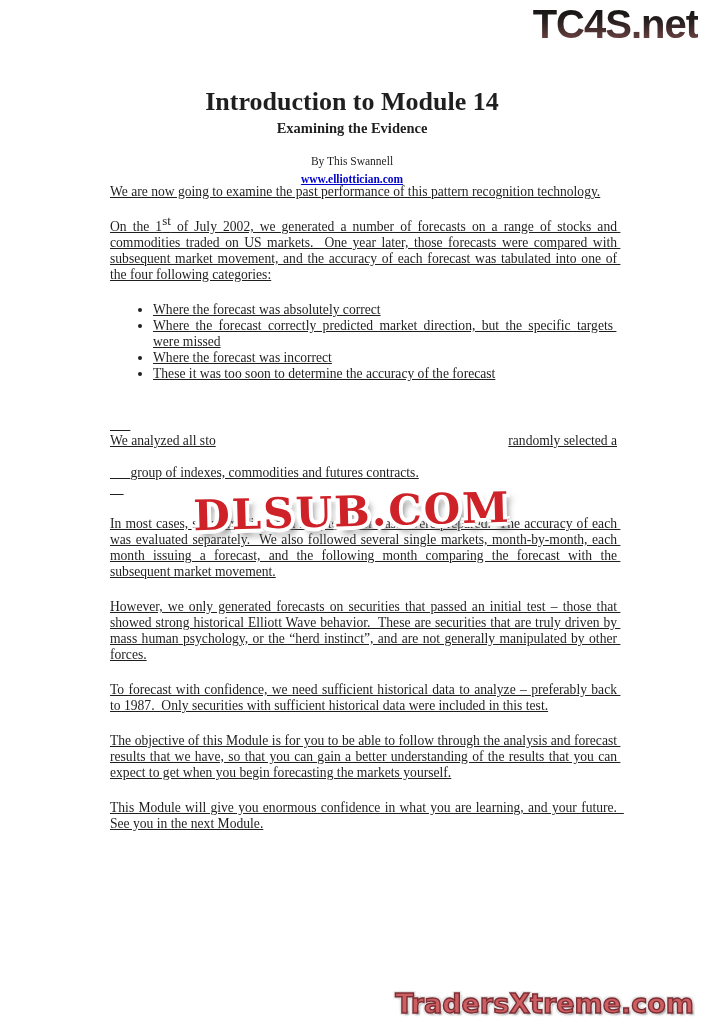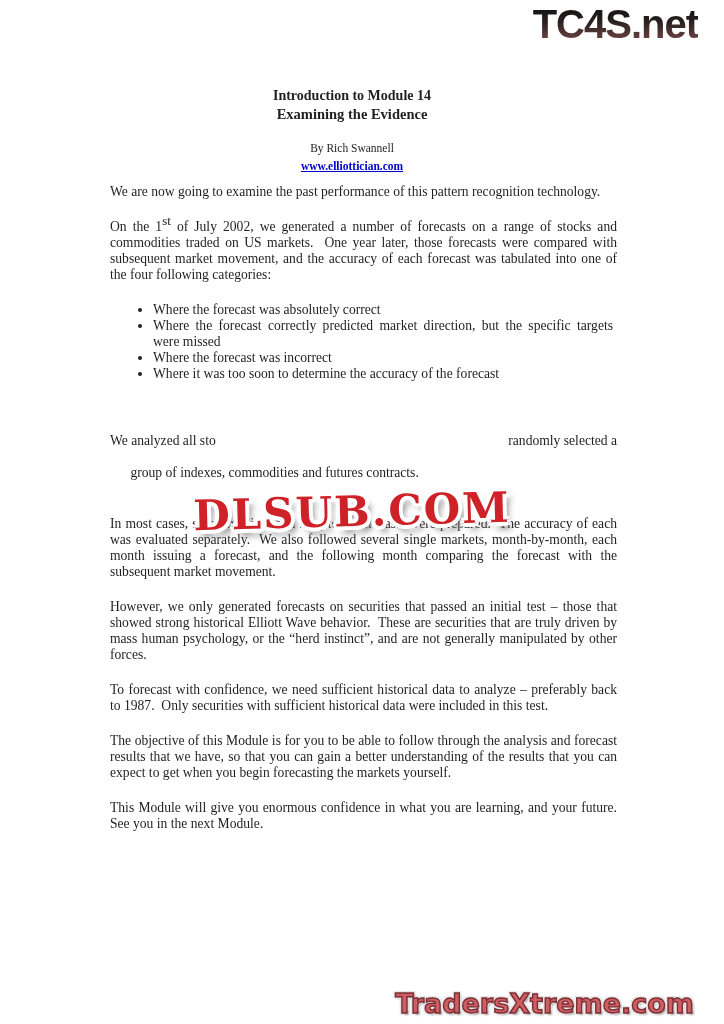--- a/index.html
+++ b/index.html
@@ -32,21 +32,21 @@
 
   
   .doc-header {
     position: absolute;
     top: 88px;
     left: 0;
     right: 0;
     text-align: center;
   }
   .doc-title {
-    font-size: 14px;
+    font-size: 26px;
     font-weight: bold;
     margin: 0;
     line-height: 1.1;
   }
   .doc-subtitle {
     font-size: 14.5px;
     font-weight: bold;
     margin: 3px 0 0 0;
     line-height: 1.15;
   }
@@ -67,20 +67,21 @@
   }
 
   
   .content {
     position: absolute;
     left: 110px;
     top: 184px;
     width: 507px;
     font-size: 13.6px;
     line-height: 16px;
+    text-decoration: underline;
   }
   .content p {
     margin: 0 0 19px 0;
     text-align: justify;
     white-space: pre-wrap;
   }
   .content ul {
     margin: 0 4px 19px 0;
     padding-left: 43px;
   }
@@ -140,37 +141,37 @@
 </head>
 <body>
 
 <div class="page">
 
   <div class="top-logo">TC4S.net</div>
 
   <div class="doc-header">
     <h1 class="doc-title">Introduction to Module 14</h1>
     <h2 class="doc-subtitle">Examining the Evidence</h2>
-    <div class="doc-byline">By Rich Swannell</div>
+    <div class="doc-byline">By This Swannell</div>
     <div>
       <a class="doc-link">www.elliottician.com</a>
     </div>
   </div>
 
   <div class="content">
 
     <p>We are now going to examine the past performance of this pattern recognition technology.</p>
 
     <p><span>On the 1</span><sup>st</sup><span> of July 2002, we generated a number of forecasts on a range of stocks and commodities traded on US markets.  One year later, those forecasts were compared with subsequent market movement, and the accuracy of each forecast was tabulated into one of the four following categories:</span></p>
 
     <ul>
       <li>Where the forecast was absolutely correct</li>
       <li>Where the forecast correctly predicted market direction, but the specific targets were missed</li>
       <li>Where the forecast was incorrect</li>
-      <li>Where it was too soon to determine the accuracy of the forecast</li>
+      <li>These it was too soon to determine the accuracy of the forecast</li>
     </ul>
 
     <p>
       <span class="split-line">
         <span>We analyzed all sto</span>
         <span>randomly selected a</span>
       </span>
       <span>group of indexes, commodities and futures contracts.</span>
     </p>
 

